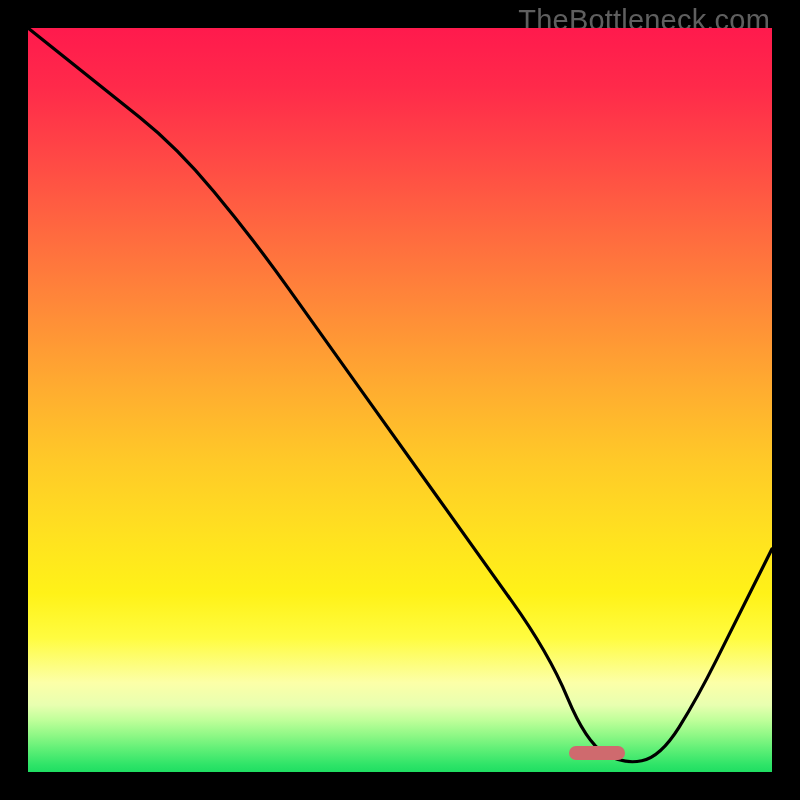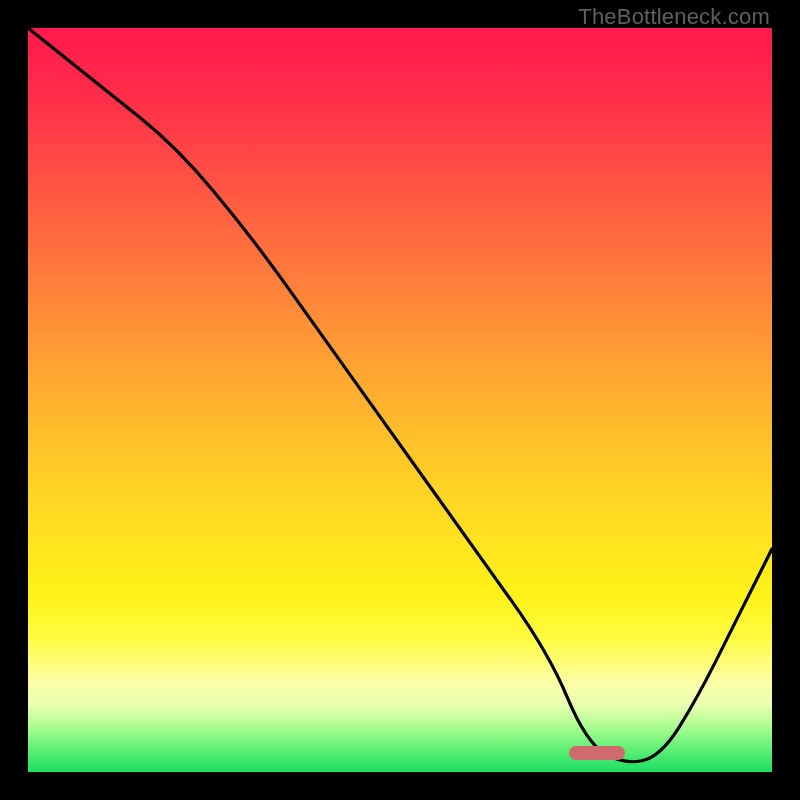--- a/index.html
+++ b/index.html
@@ -44,21 +44,21 @@
       #5eef76 97%,
       #2fe468 99%,
       #1fde62 100%
     );
   }
   .watermark {
     position: absolute;
     top: 4px;
     right: 30px;
     color: #5f5f5f;
-    font-size: 22px;
+    font-size: 29px;
     font-weight: 500;
     letter-spacing: 0.2px;
     user-select: none;
   }
   svg.curve {
     position: absolute;
     left: 0;
     top: 0;
     width: 744px;
     height: 744px;

